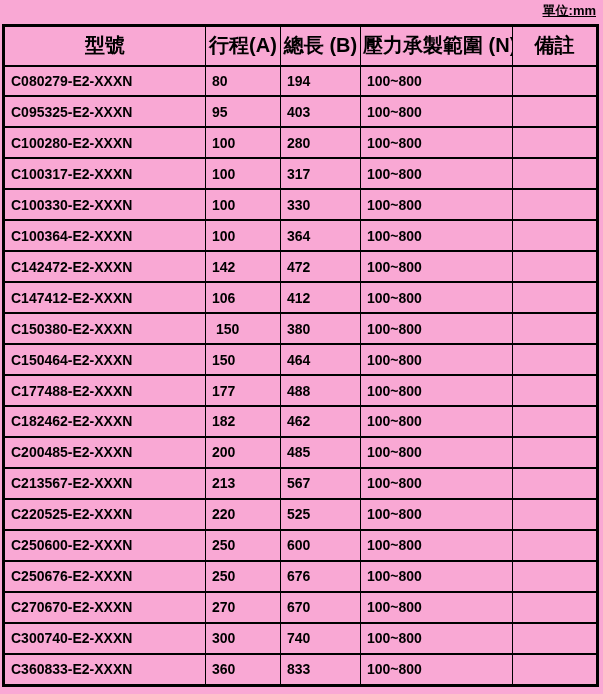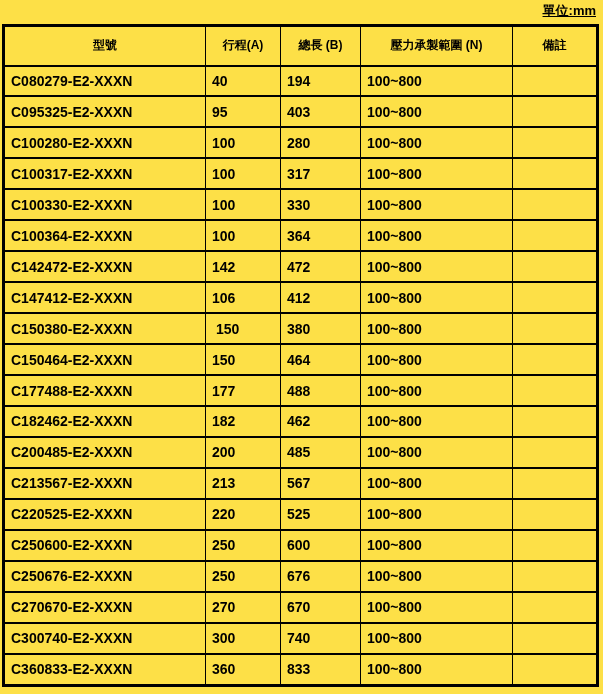--- a/index.html
+++ b/index.html
@@ -9,21 +9,21 @@
     background: #ffffff;
     width: 603px;
     height: 694px;
     font-family: "Liberation Sans", "DejaVu Sans", sans-serif;
     color: #000000;
   }
   .page {
     position: relative;
     width: 603px;
     height: 694px;
-    background: #fde047;
+    background: #f9a8d4;
     overflow: hidden;
   }
   .unit-label {
     position: absolute;
     top: 2px;
     right: 7px;
     font-size: 13px;
     font-weight: bold;
     text-decoration: underline;
     white-space: nowrap;
@@ -33,21 +33,21 @@
     left: 2px;
     top: 24px;
     width: 594px;
     height: 663px;
     border-collapse: collapse;
     table-layout: fixed;
     border: 3px solid #000000;
   }
   table.spec-table th {
     height: 40px;
-    font-size: 12px;
+    font-size: 20px;
     font-weight: bold;
     text-align: center;
     vertical-align: middle;
     border-style: solid;
     border-color: #000000;
     border-width: 2px 1px 2px 1px;
     padding: 0 2px;
     white-space: nowrap;
     overflow: hidden;
   }
@@ -89,21 +89,21 @@
         <th>型號</th>
         <th>行程(A)</th>
         <th>總長 (B)</th>
         <th>壓力承製範圍 (N)</th>
         <th>備註</th>
       </tr>
     </thead>
     <tbody>
         <tr>
           <td>C080279-E2-XXXN</td>
-          <td>40</td>
+          <td>80</td>
           <td>194</td>
           <td>100~800</td>
           <td></td>
         </tr>
         <tr>
           <td>C095325-E2-XXXN</td>
           <td>95</td>
           <td>403</td>
           <td>100~800</td>
           <td></td>

